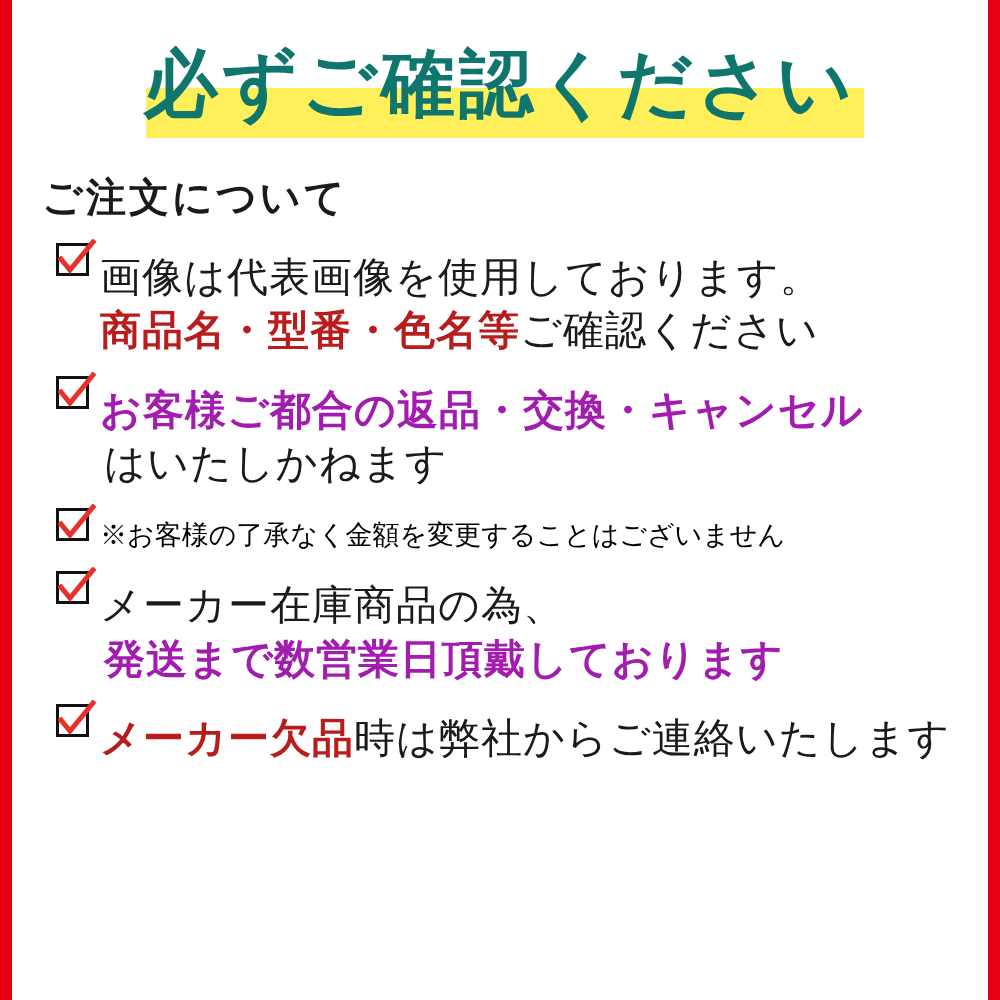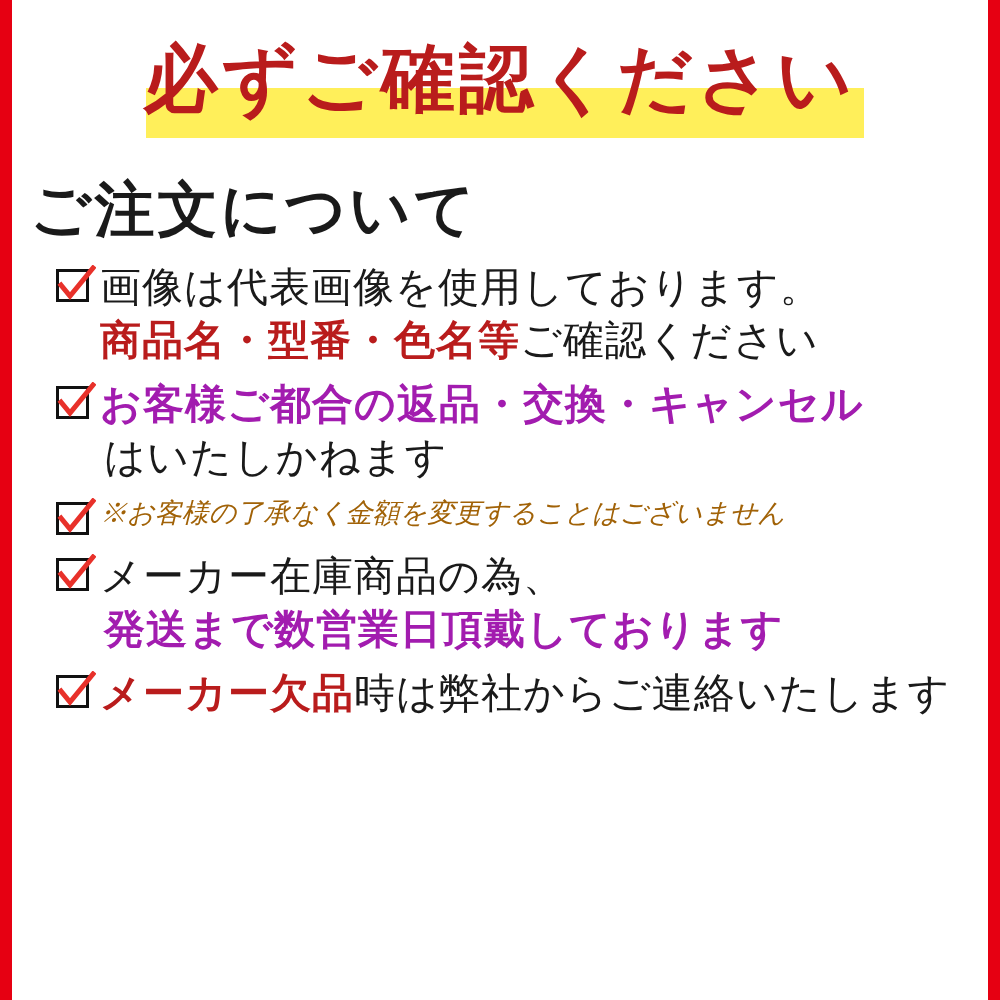--- a/index.html
+++ b/index.html
@@ -47,37 +47,37 @@
     left: 134px;
     top: 50px;
     width: 718px;
     height: 50px;
     background: #ffef5a;
     z-index: 1;
   }
   .title-text {
     position: relative;
     z-index: 2;
-    font-family: Liberation Mono, monospace;
+    font-family: Liberation Serif, serif;
     font-weight: bold;
     font-size: 74px;
     letter-spacing: 4px;
-    color: #b91c1c;
+    color: #0f766e;
     line-height: 1.25;
     white-space: nowrap;
   }
 
   
   .section-heading {
     font-family: "DejaVu Serif", "Liberation Serif", serif;
     font-weight: bold;
-    font-size: 60px;
+    font-size: 40px;
     color: #1a1a1a;
     letter-spacing: 3px;
-    margin: 22px 0 6px 18px;
+    margin: 22px 0 6px 30px;
     white-space: nowrap;
   }
   .section-heading.second {
     margin-top: 26px;
   }
 
   
   .item {
     display: flex;
     align-items: flex-start;
@@ -100,44 +100,44 @@
     border: 3px solid #111111;
     box-sizing: border-box;
   }
   .check-icon svg {
     position: absolute;
     left: 0;
     top: 0;
   }
   .item-lines {
     flex: 1 1 auto;
+    margin-top: 16px;
   }
   .line {
     font-size: 41px;
     line-height: 1.30;
     letter-spacing: 1px;
     color: #1a1a1a;
     white-space: nowrap;
   }
   .line .red {
     color: #b91c1c;
     font-weight: bold;
   }
   .line.all-red {
     color: #a21caf;
     font-weight: bold;
   }
   .note {
     font-size: 27px;
     line-height: 1.3;
     letter-spacing: 0px;
-    color: #a16207;
+    color: #000000;
     white-space: nowrap;
     margin-top: 2px;
-    font-style: italic;
   }
   .indent-sub {
     margin-left: 4px;
   }
 </style>
 </head>
 <body>
 
 <div class="edge-bar left"></div>
 <div class="edge-bar right"></div>

